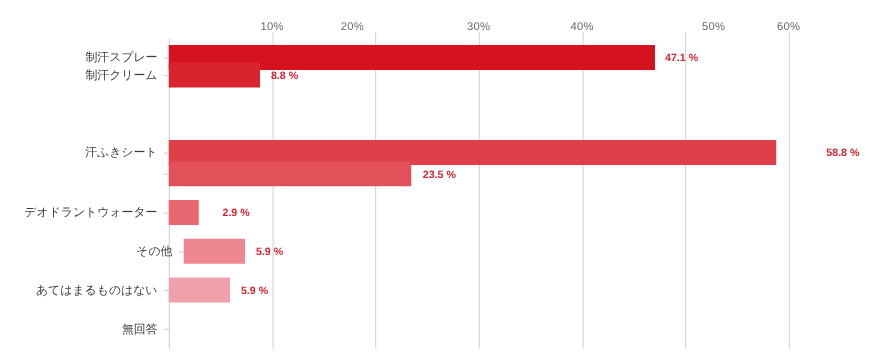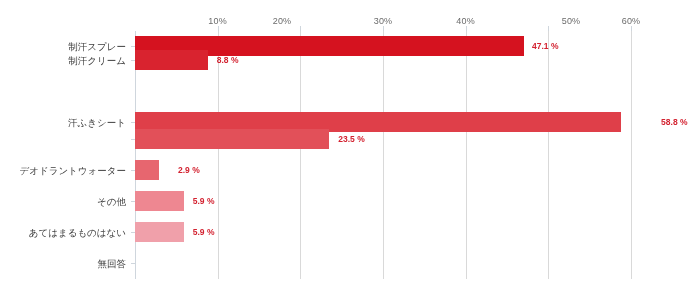--- a/index.html
+++ b/index.html
@@ -142,21 +142,21 @@
         <div class="row-tick" style="background: rgb(207, 214, 221);"></div>
         <div class="bar" title="ロールオンタイプの制汗剤 23.5 %" style="width: 194.267px; background: rgb(226, 80, 89);"></div>
         <div class="bar-value" style="left: 194.267px; color: rgb(211, 34, 48);">23.5 %</div>
       </div>
       <div class="row" style="top: 124px;">
         <div class="cat-label" style="color: rgb(60, 60, 60);">デオドラントウォーター</div>
         <div class="row-tick" style="background: rgb(207, 214, 221);"></div>
         <div class="bar" title="デオドラントウォーター 2.9 %" style="width: 23.9733px; background: rgb(231, 102, 111);"></div>
         <div class="bar-value" style="left: 34px; color: rgb(211, 34, 48);">2.9 %</div>
       </div>
-      <div class="row" style="top: 155px;">
+      <div class="row" style="top: 155px; margin-left: 12px;">
         <div class="cat-label" style="color: rgb(60, 60, 60);">その他</div>
         <div class="row-tick" style="background: rgb(207, 214, 221);"></div>
         <div class="bar" title="その他 5.9 %" style="width: 48.7733px; background: rgb(238, 135, 145);"></div>
         <div class="bar-value" style="left: 48.7733px; color: rgb(211, 34, 48);">5.9 %</div>
       </div>
       <div class="row" style="top: 186px;">
         <div class="cat-label" style="color: rgb(60, 60, 60);">あてはまるものはない</div>
         <div class="row-tick" style="background: rgb(207, 214, 221);"></div>
         <div class="bar" title="あてはまるものはない 5.9 %" style="width: 48.7733px; background: rgb(240, 160, 170);"></div>
         <div class="bar-value" style="left: 48.7733px; color: rgb(211, 34, 48);">5.9 %</div>

